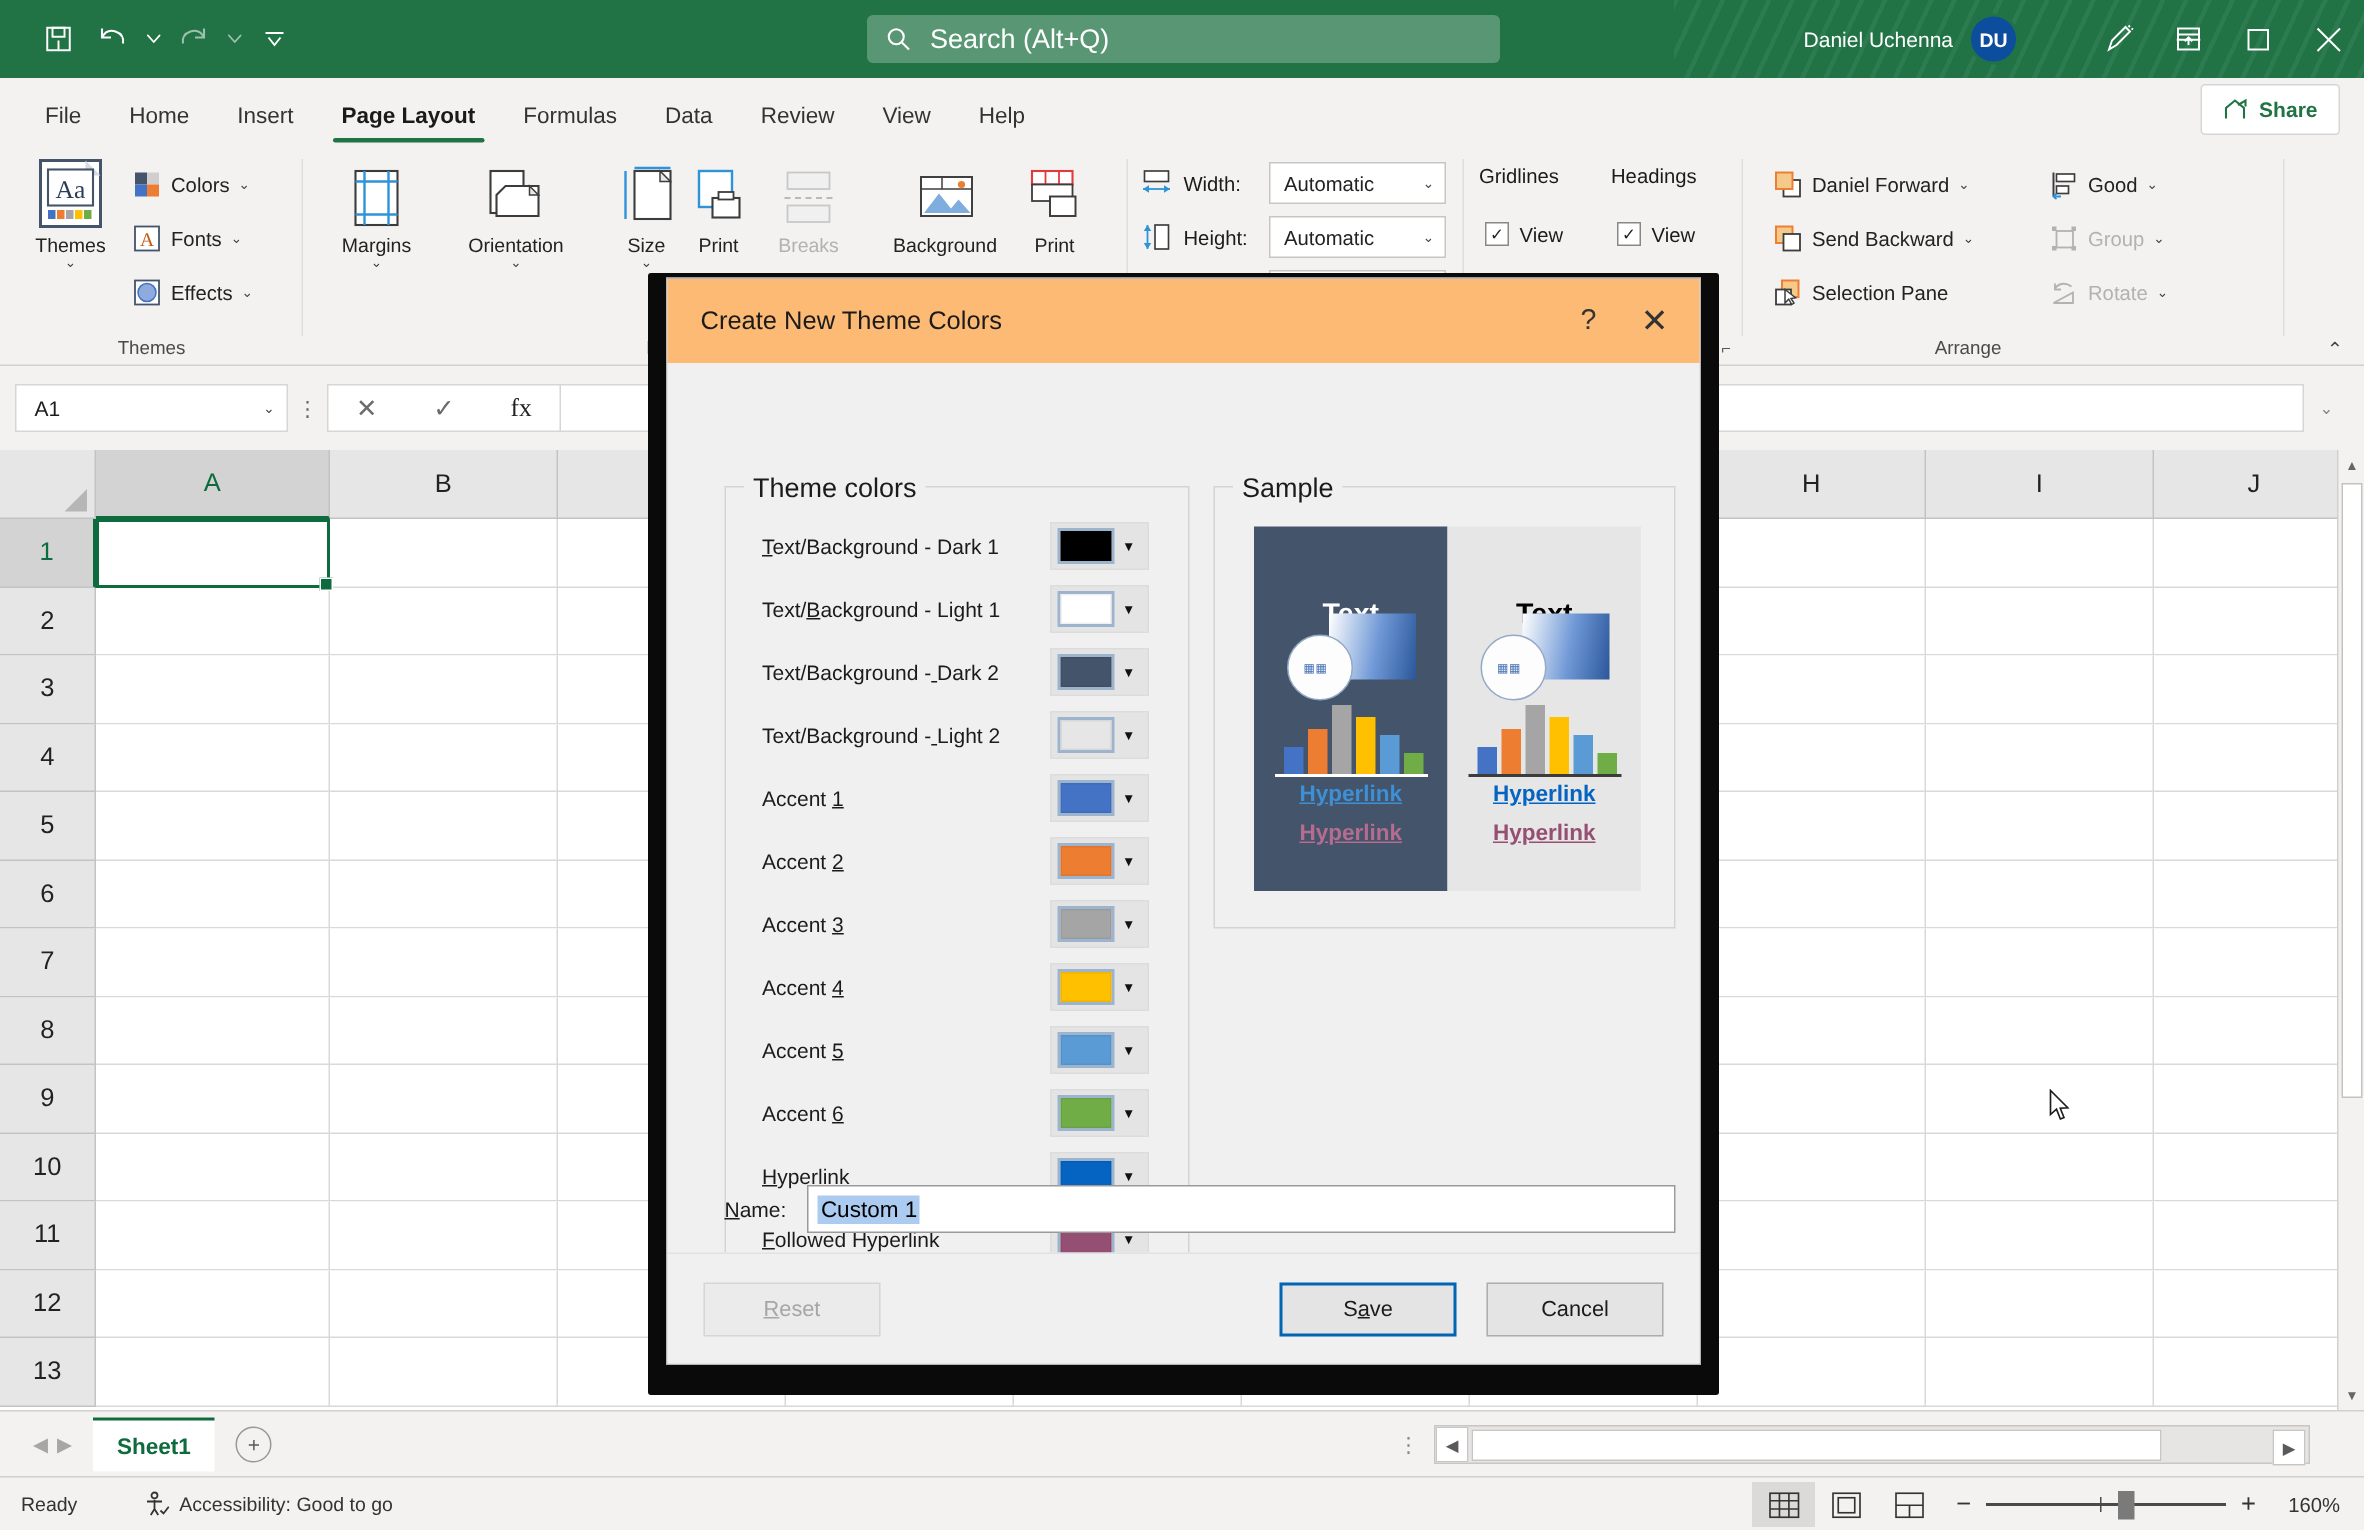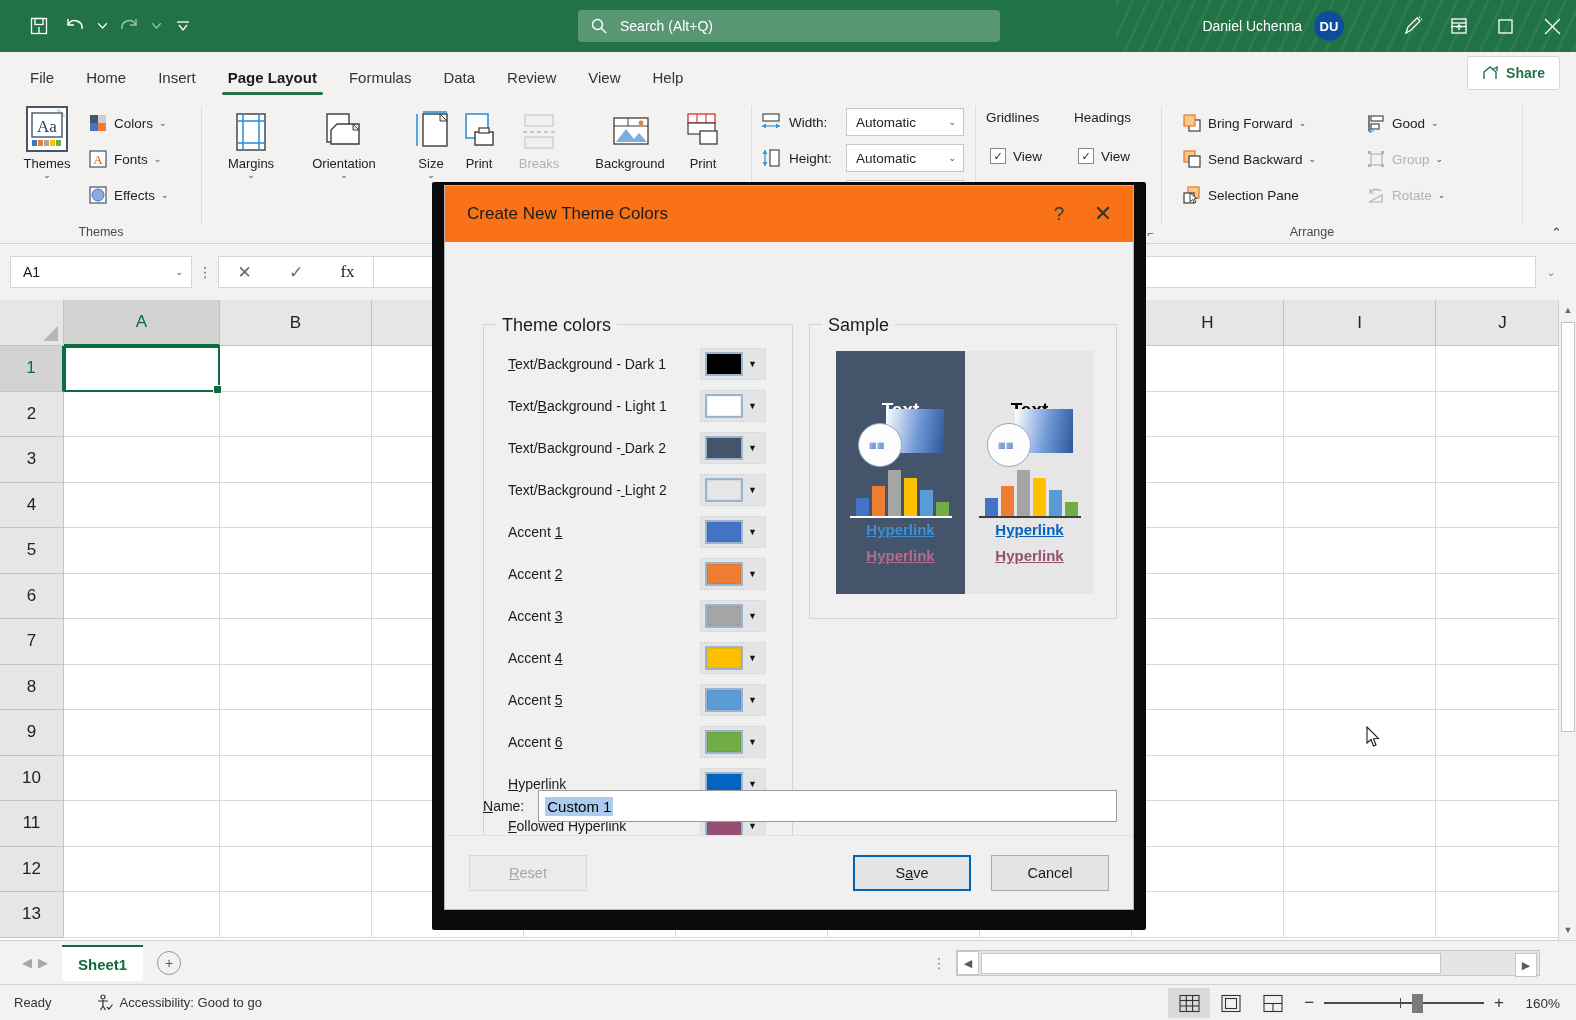--- a/index.html
+++ b/index.html
@@ -34,21 +34,21 @@
   .doc-title{
     position:absolute; left:0; right:0; text-align:center;
     color:#ffffff; font-size:15px; letter-spacing:.1px;
     pointer-events:none;
   }
   .searchbox{
     position:absolute; left:578px; top:10px; width:422px; height:32px;
     background:rgba(255,255,255,.25); border-radius:4px;
     display:flex; align-items:center; padding-left:12px; gap:12px; z-index:3;
   }
-  .searchbox .stxt{ color:#ffffff; font-size:14px; }
+  .searchbox .stxt{ color:#ffffff; font-size:18px; }
   .user-area{
     position:absolute; right:230px; top:0; height:52px; display:flex;
     align-items:center; gap:10px; z-index:3;
   }
   .user-name{ color:#ffffff; font-size:14px; }
   .avatar{
     width:34px; height:34px; border-radius:50%; background:#0d4d9e;
     color:#fff; font-size:13px; font-weight:bold;
     display:flex; align-items:center; justify-content:center;
     border:2px solid #217346;
@@ -219,21 +219,21 @@
     position:absolute; left:432px; top:182px; width:714px; height:748px;
     background:#0a0a0a; border-radius:2px;
   }
   .dialog{
     position:absolute; left:444px; top:185px; width:690px; height:725px;
     background:#ffffff; border:1px solid #b5b5b5;
     display:flex; flex-direction:column;
   }
   .dlg-title{
     height:56px; display:flex; align-items:center; padding:0 8px 0 22px;
-    font-size:17px; color:#1b1b1b; background:#f97316;
+    font-size:17px; color:#1b1b1b; background:#fdba74;
   }
   .dlg-title .t{ flex:1; }
   .dlg-help,.dlg-close{
     width:44px;height:44px;display:flex;align-items:center;justify-content:center;
     font-size:19px; color:#333;
   }
   .dlg-close{ font-size:22px; font-weight:300; }
   .dlg-body{ flex:1; background:#f0f0f0; padding:12px 16px 0 16px; position:relative;}
   .dlg-inner{ background:#f0f0f0; height:100%; position:relative;}
 
@@ -621,21 +621,21 @@
     <div class="dlg-launcher" style="right:8px; bottom:5px;">⌐</div>
     <div class="rgroup-sep" style="left:185px;"></div>
   </div>
 
   <div class="rgroup" style="left:1162px; width:414px;">
     <div class="smallbtn" style="left:20px; top:12px;">
       <svg width="20" height="20" viewBox="0 0 20 20">
         <rect x="7" y="7" width="11" height="11" fill="#fff" stroke="#3c3c3c" stroke-width="1.2"></rect>
         <rect x="2" y="2" width="11" height="11" fill="#f5c98a" stroke="#ed7d31" stroke-width="1.3"></rect>
       </svg>
-      <span>Bring Forward</span>
+      <span>Daniel Forward</span>
       <span class="chev">⌄</span>
     </div>
     <div class="smallbtn" style="left:20px; top:48px;">
       <svg width="20" height="20" viewBox="0 0 20 20">
         <rect x="2" y="2" width="11" height="11" fill="#f5c98a" stroke="#ed7d31" stroke-width="1.3"></rect>
         <rect x="7" y="7" width="11" height="11" fill="#fff" stroke="#3c3c3c" stroke-width="1.2"></rect>
       </svg>
       <span>Send Backward</span>
       <span class="chev">⌄</span>
     </div>

